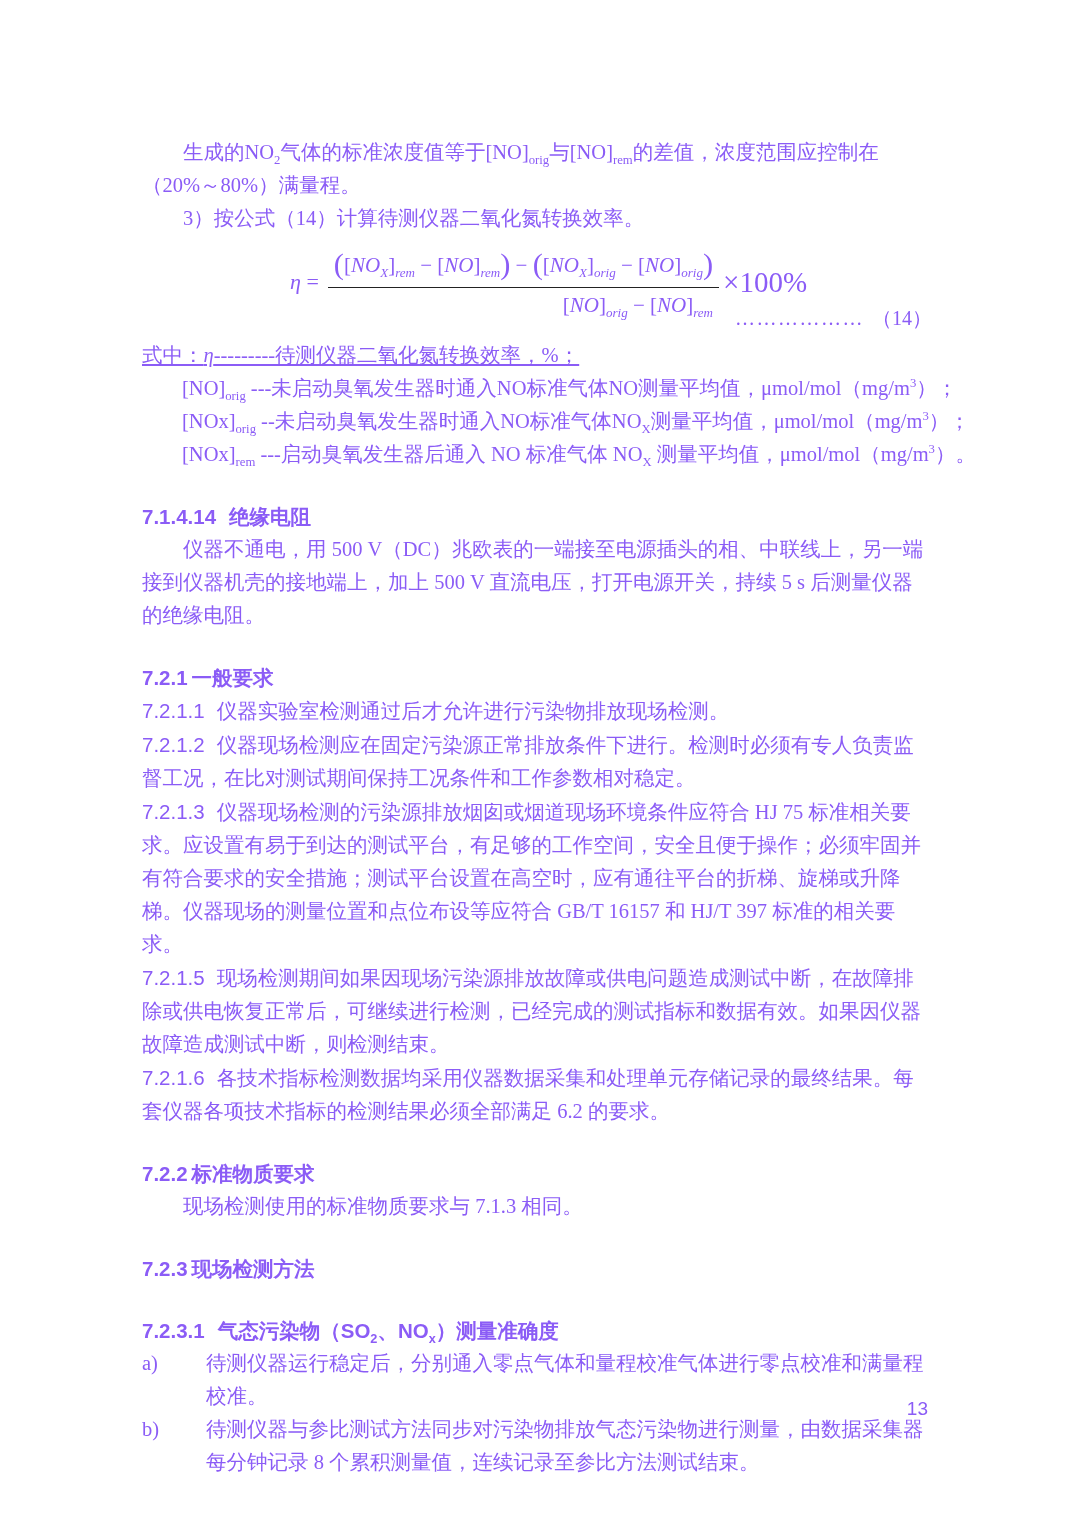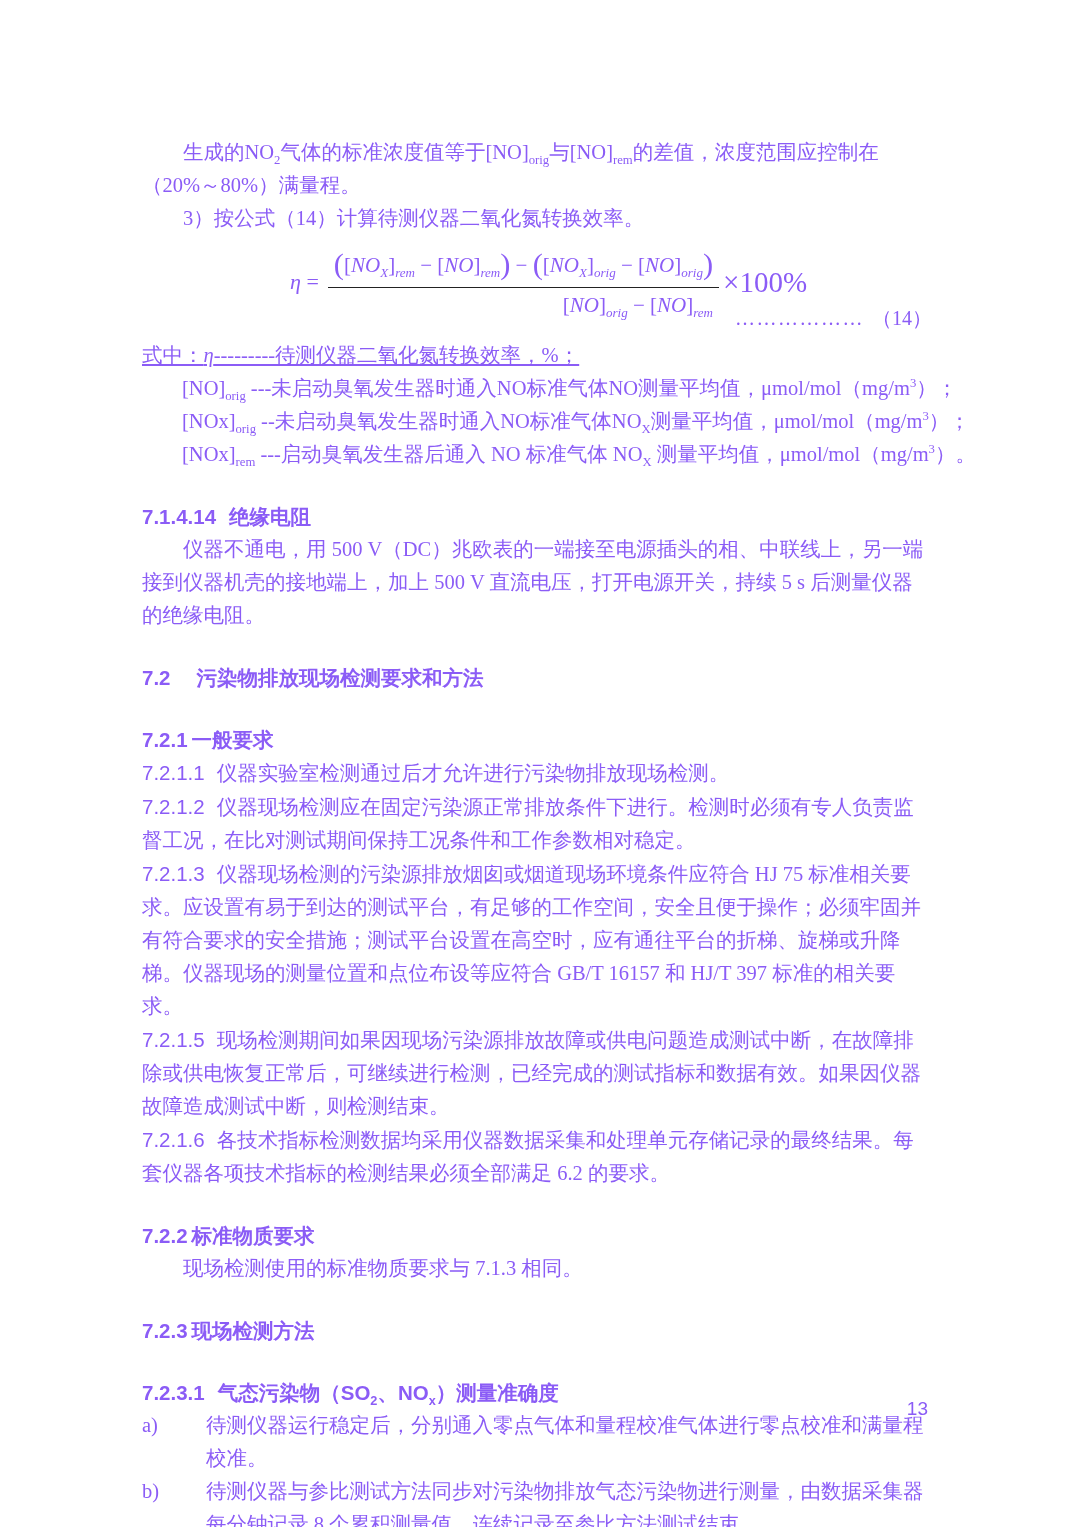--- a/index.html
+++ b/index.html
@@ -97,23 +97,20 @@
   <p class="defline">[NO]<sub>orig</sub> ---未启动臭氧发生器时通入NO标准气体NO测量平均值，μmol/mol（mg/m<sup>3</sup>）；</p>
   <p class="defline">[NOx]<sub>orig</sub> --未启动臭氧发生器时通入NO标准气体NO<sub>X</sub>测量平均值，μmol/mol（mg/m<sup>3</sup>）；</p>
   <p class="defline">[NOx]<sub>rem</sub> ---启动臭氧发生器后通入 NO 标准气体 NO<sub>X</sub> 测量平均值，μmol/mol（mg/m<sup>3</sup>）。</p>
 
   <h3 class="heading gap-md">
     <span class="h-num">7.1.4.14</span><span class="h-title">绝缘电阻</span>
   </h3>
 
   <p class="indent">仪器不通电，用 500 V（DC）兆欧表的一端接至电源插头的相、中联线上，另一端接到仪器机壳的接地端上，加上 500 V 直流电压，打开电源开关，持续 5 s 后测量仪器的绝缘电阻。</p>
 
-  <h3 class="heading gap-lg">
-    <span class="h-num">7.2</span><span class="h-title">污染物排放现场检测要求和方法</span>
-  </h3>
 
   <h3 class="heading gap-sm">
     <span class="h-num">7.2.1</span><span class="h-title">一般要求</span>
   </h3>
 
   <p>
     <span class="p-num">7.2.1.1</span><span>仪器实验室检测通过后才允许进行污染物排放现场检测。</span>
   </p>
 
   <p>

